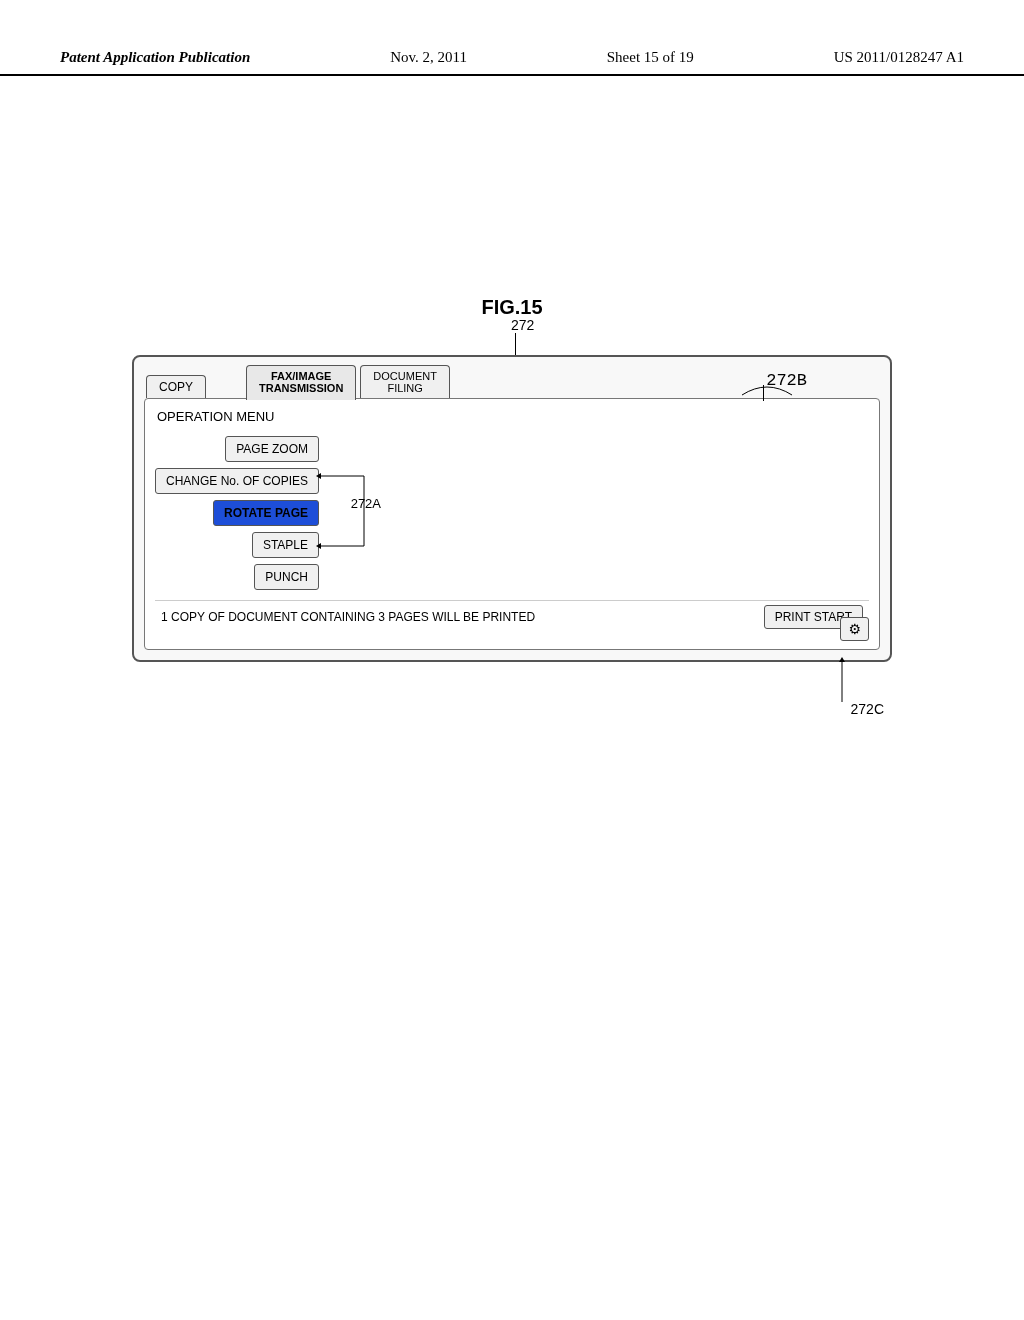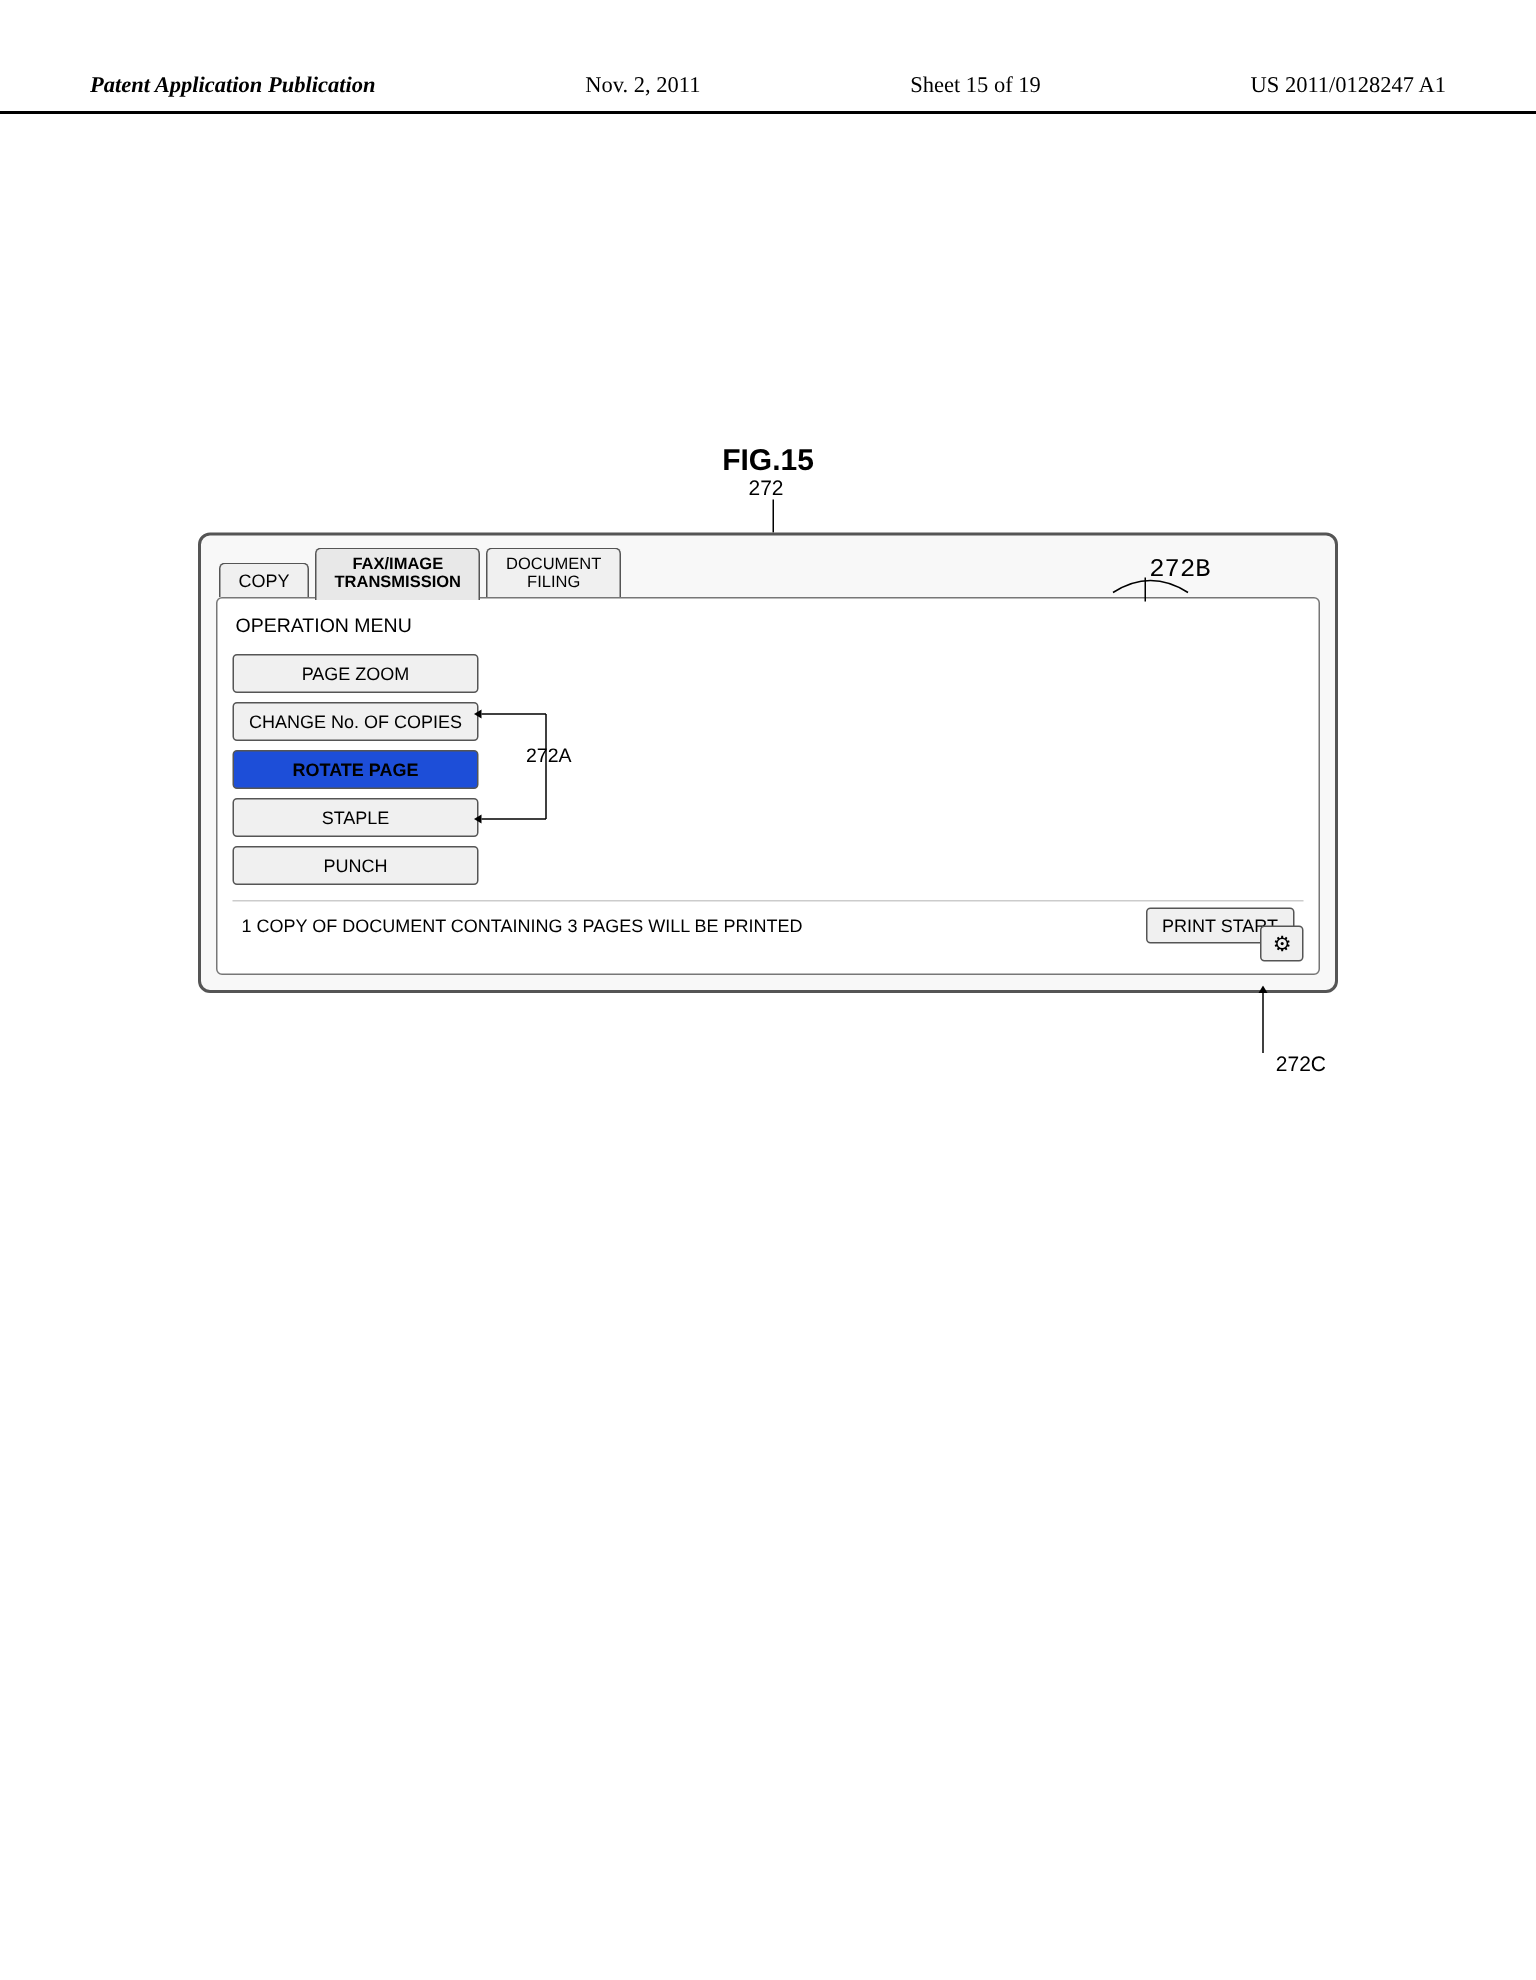--- a/index.html
+++ b/index.html
@@ -83,20 +83,21 @@
       cursor: pointer;
       text-align: center;
       min-width: 60px;
     }
     .tab.active {
       background: #e8e8e8;
       font-weight: bold;
       padding-bottom: 6px;
       margin-bottom: -2px;
       z-index: 2;
+      margin-left: 36px;
     }
     .tab-fax {
       min-width: 90px;
       font-size: 11px;
     }
     .tab-doc {
       min-width: 80px;
       font-size: 11px;
     }
 
@@ -125,20 +126,21 @@
       position: relative;
     }
 
     
     .left-menu {
       display: flex;
       flex-direction: column;
       gap: 6px;
       min-width: 160px;
       position: relative;
+      align-items: flex-end;
     }
 
     .menu-btn {
       border: 1.5px solid #555;
       border-radius: 3px;
       padding: 5px 10px;
       font-size: 12px;
       font-family: Arial, sans-serif;
       background: #f0f0f0;
       text-align: center;
@@ -225,21 +227,21 @@
   <span>Nov. 2, 2011</span>
   <span>Sheet 15 of 19</span>
   <span>US 2011/0128247 A1</span>
 </div>
 
 <div class="fig-label">FIG.15</div>
 
 <div class="diagram-container">
   <div class="diagram-wrapper">
 
-    <div style="position:absolute; top:-38px; left:367px; font-size:14px; font-family:Arial,sans-serif;">272</div>
+    <div style="position:absolute; top:-38px; left:379px; font-size:14px; font-family:Arial,sans-serif;">272</div>
     <div style="position:absolute; top:-22px; left:383px; width:1px; height:22px; background:#000;"></div>
 
     <div class="outer-panel">
 
       <div class="tabs-row">
         <div class="tab">
           <span>COPY</span>
         </div>
         <div class="tab tab-fax active">
           <span>FAX/IMAGE<br>TRANSMISSION</span>

